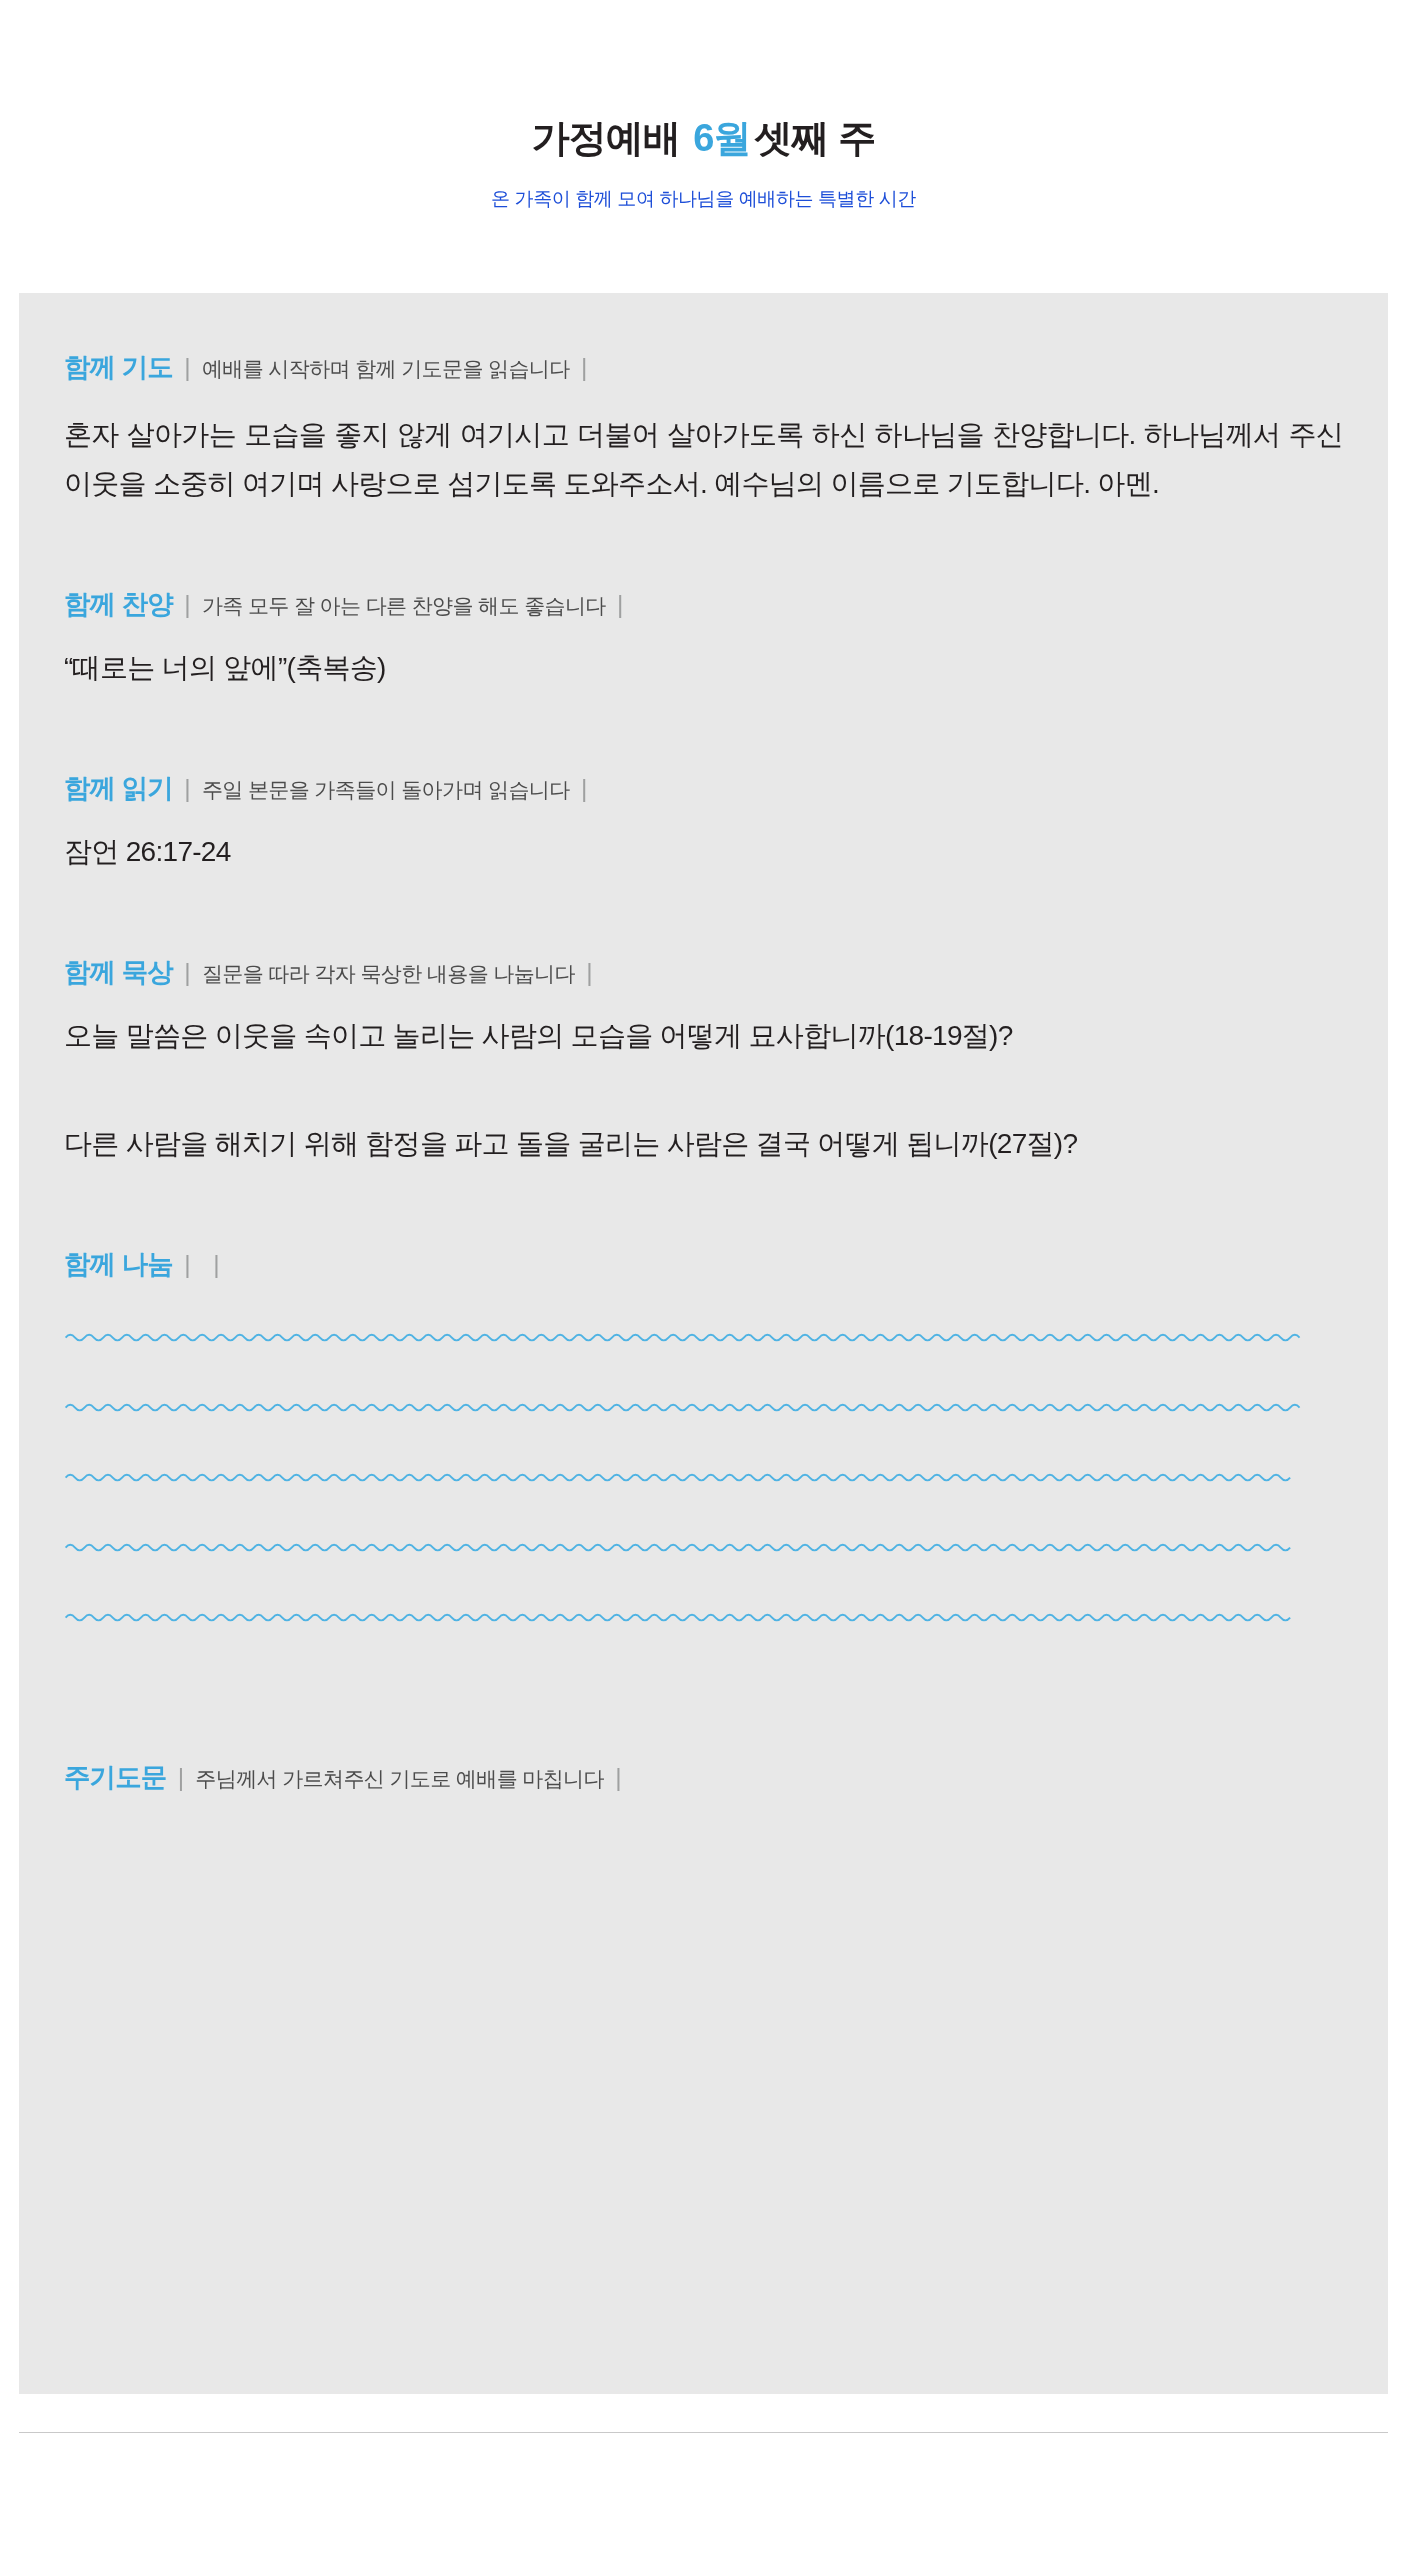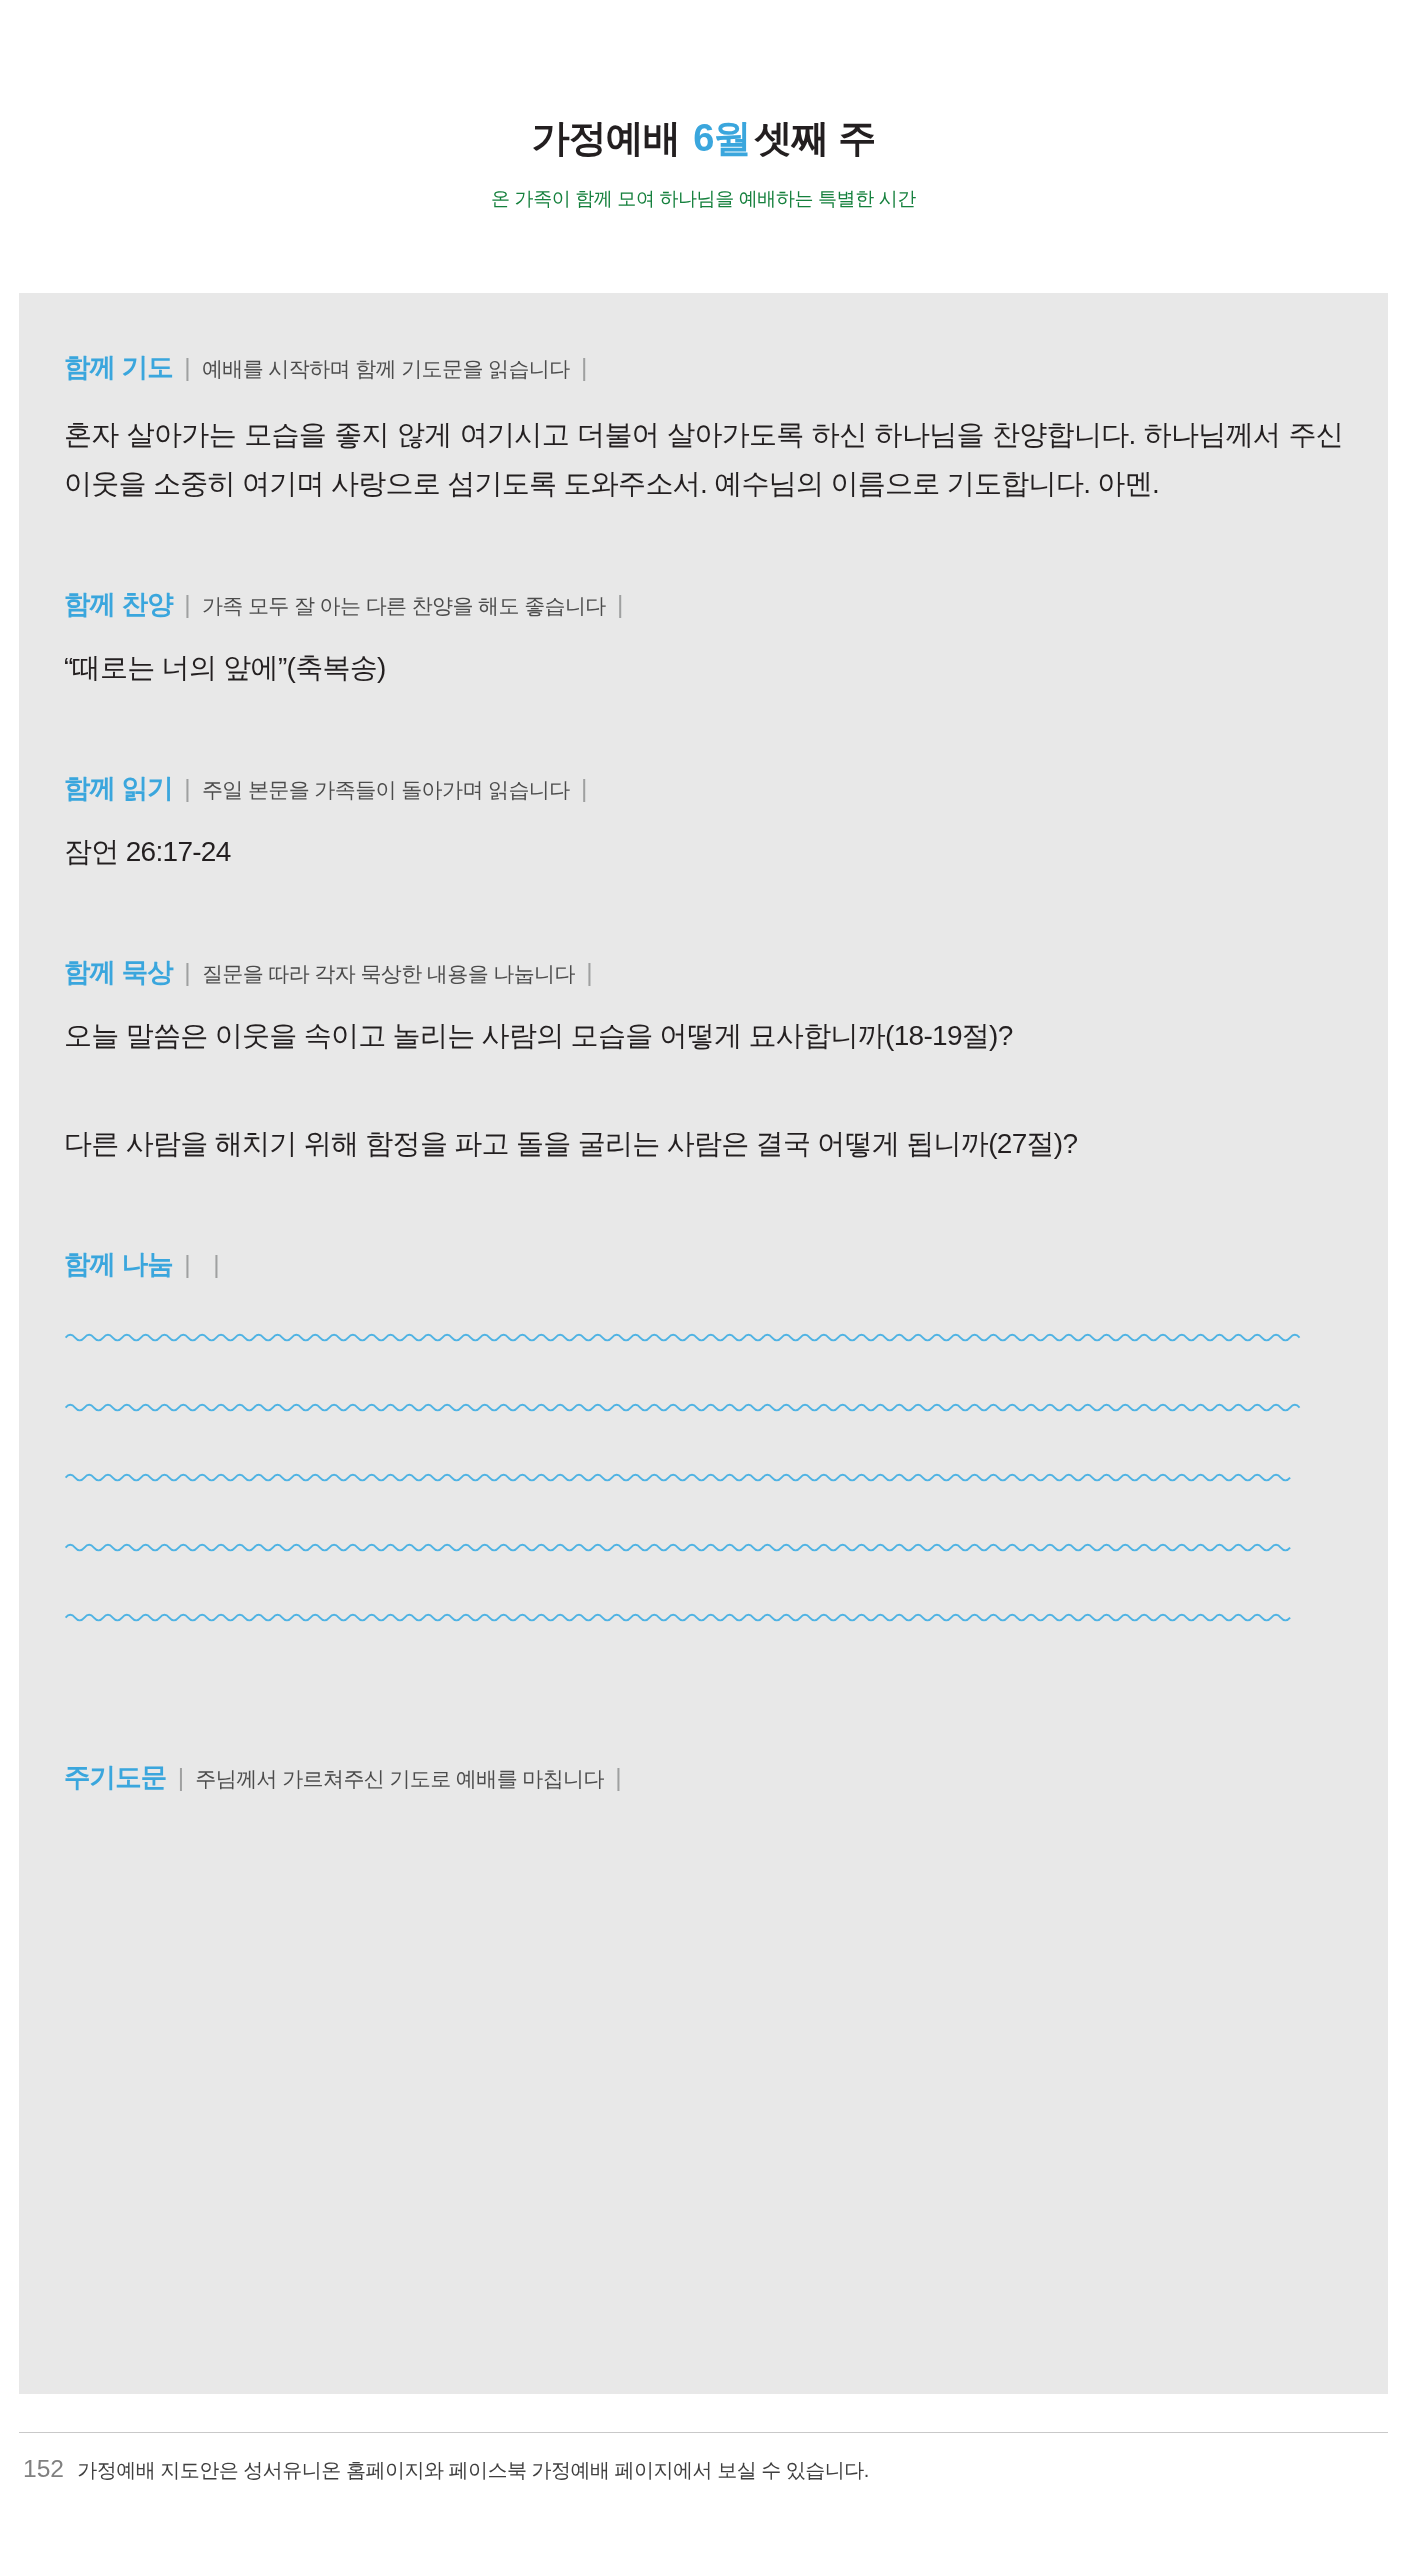--- a/index.html
+++ b/index.html
@@ -40,21 +40,21 @@
     color: #3aa6dd;
     margin-left: 13.2px;
   }
   .title-week {
     color: #231f20;
     margin-left: 3.8px;
   }
   .subtitle {
     margin-top: 24.6px;
     font-size: 19px;
-    color: #15803d;
+    color: #1d4ed8;
     letter-spacing: -0.4px;
   }
 
   
   .panel {
     position: absolute;
     left: 19px;
     top: 293px;
     width: 1369px;
     height: 2101px;
@@ -254,19 +254,15 @@
         <span class="sec-label">주기도문</span>
         <span class="bar">|</span>
         <span class="sec-desc">주님께서 가르쳐주신 기도로 예배를 마칩니다</span>
         <span class="bar">|</span>
       </div>
     </div>
 
   </div>
 
   <div class="footer-rule"></div>
-  <div class="footer">
-    <span class="page-num">152</span>
-    <span class="footer-note">가정예배 지도안은 성서유니온 홈페이지와 페이스북 가정예배 페이지에서 보실 수 있습니다.</span>
-  </div>
 
 </div>
 
 
 </body></html>

